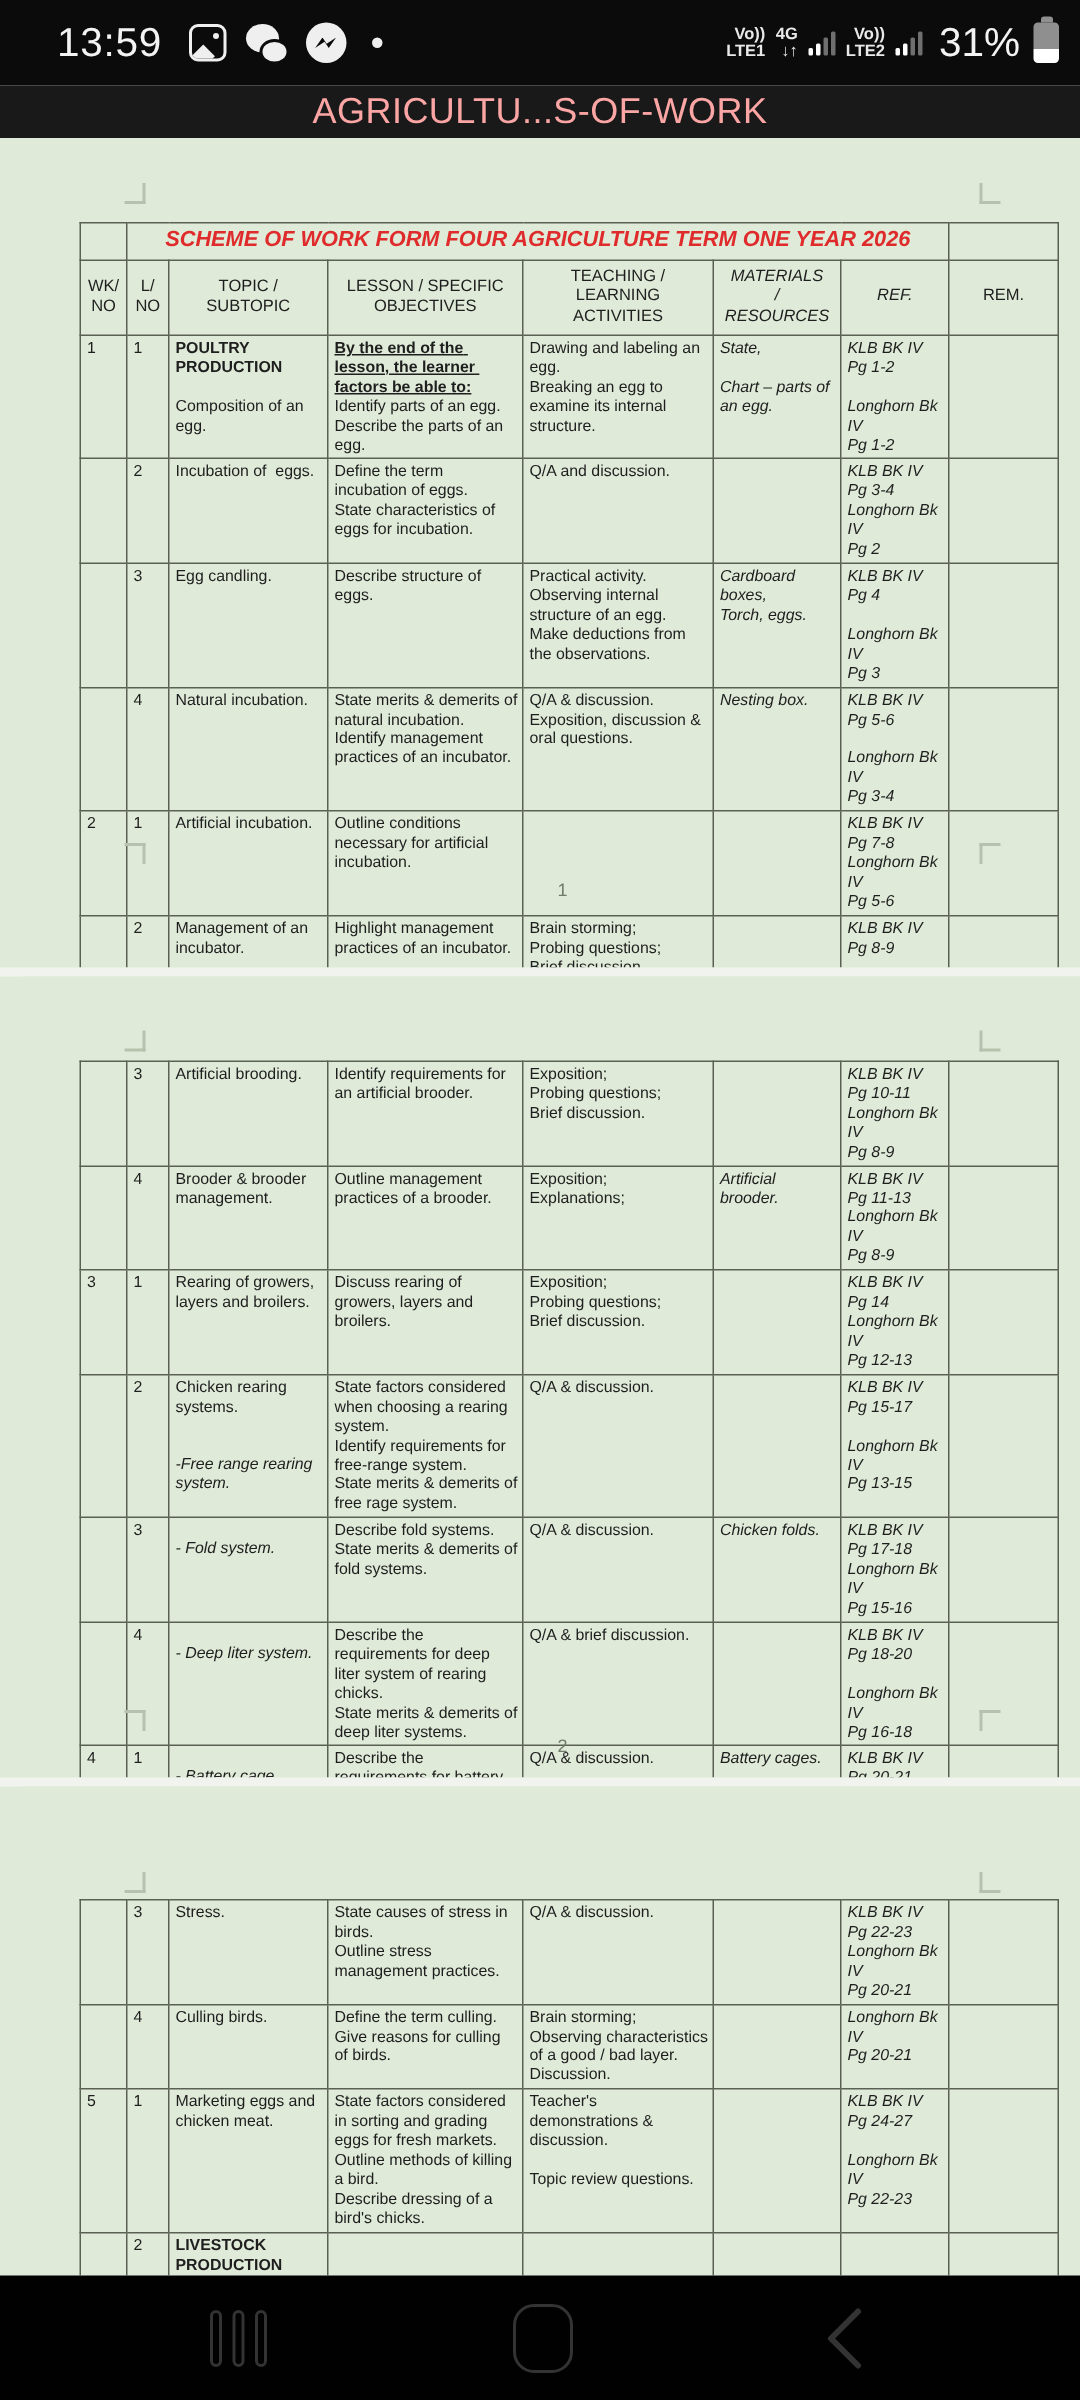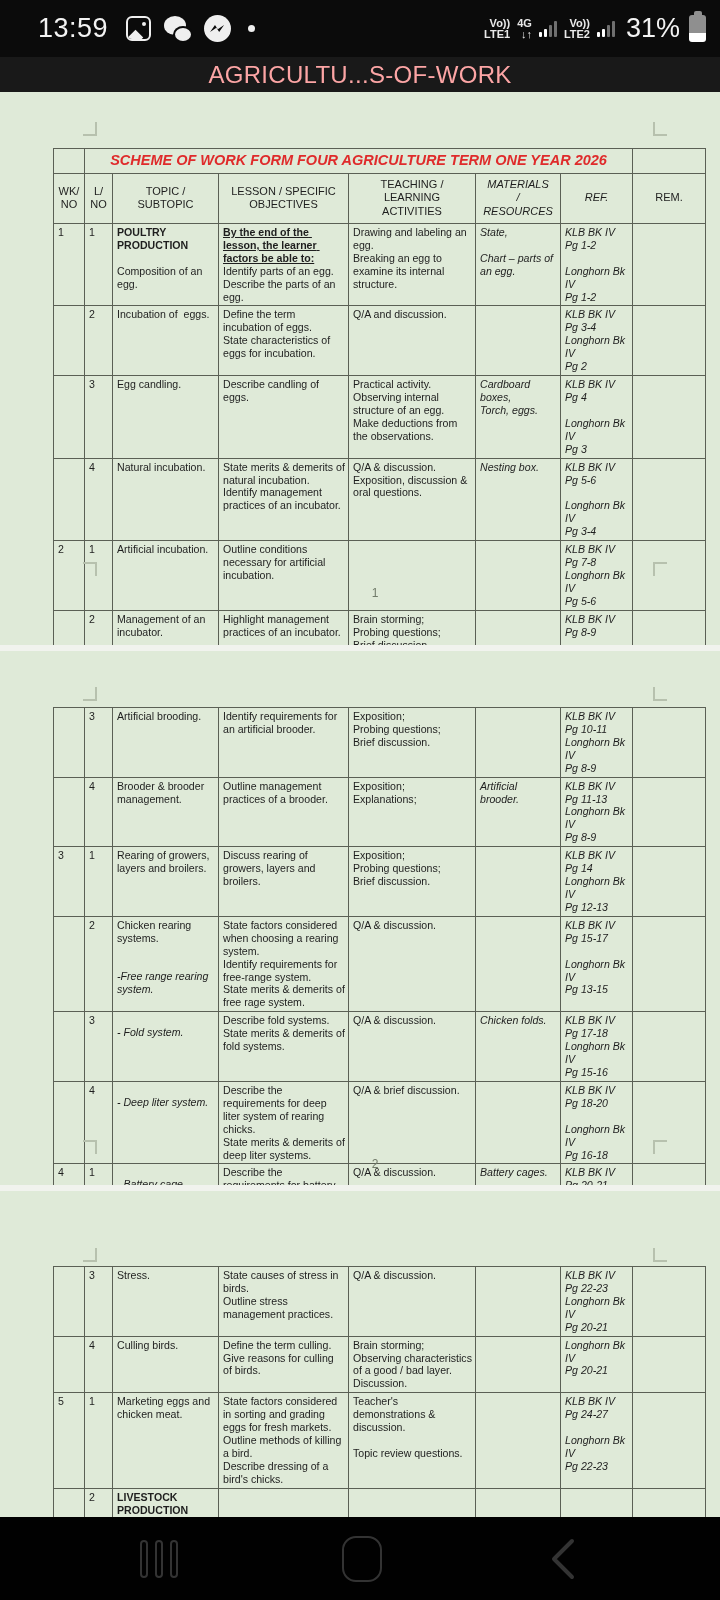--- a/index.html
+++ b/index.html
@@ -228,21 +228,21 @@
               <td class="wk">
                 <div class="ln">&nbsp;</div>
               </td>
               <td class="l">
                 <div class="ln">3</div>
               </td>
               <td class="topic">
                 <div class="ln">Egg candling.</div>
               </td>
               <td class="obj">
-                <div class="ln">Describe candling of eggs.</div>
+                <div class="ln">Describe structure of eggs.</div>
               </td>
               <td class="act">
                 <div class="ln">Practical activity. Observing internal structure of an egg.</div>
                 <div class="ln">Make deductions from the observations.</div>
               </td>
               <td class="mat">
                 <div class="ln">Cardboard boxes,</div>
                 <div class="ln">Torch, eggs.</div>
               </td>
               <td class="ref">

